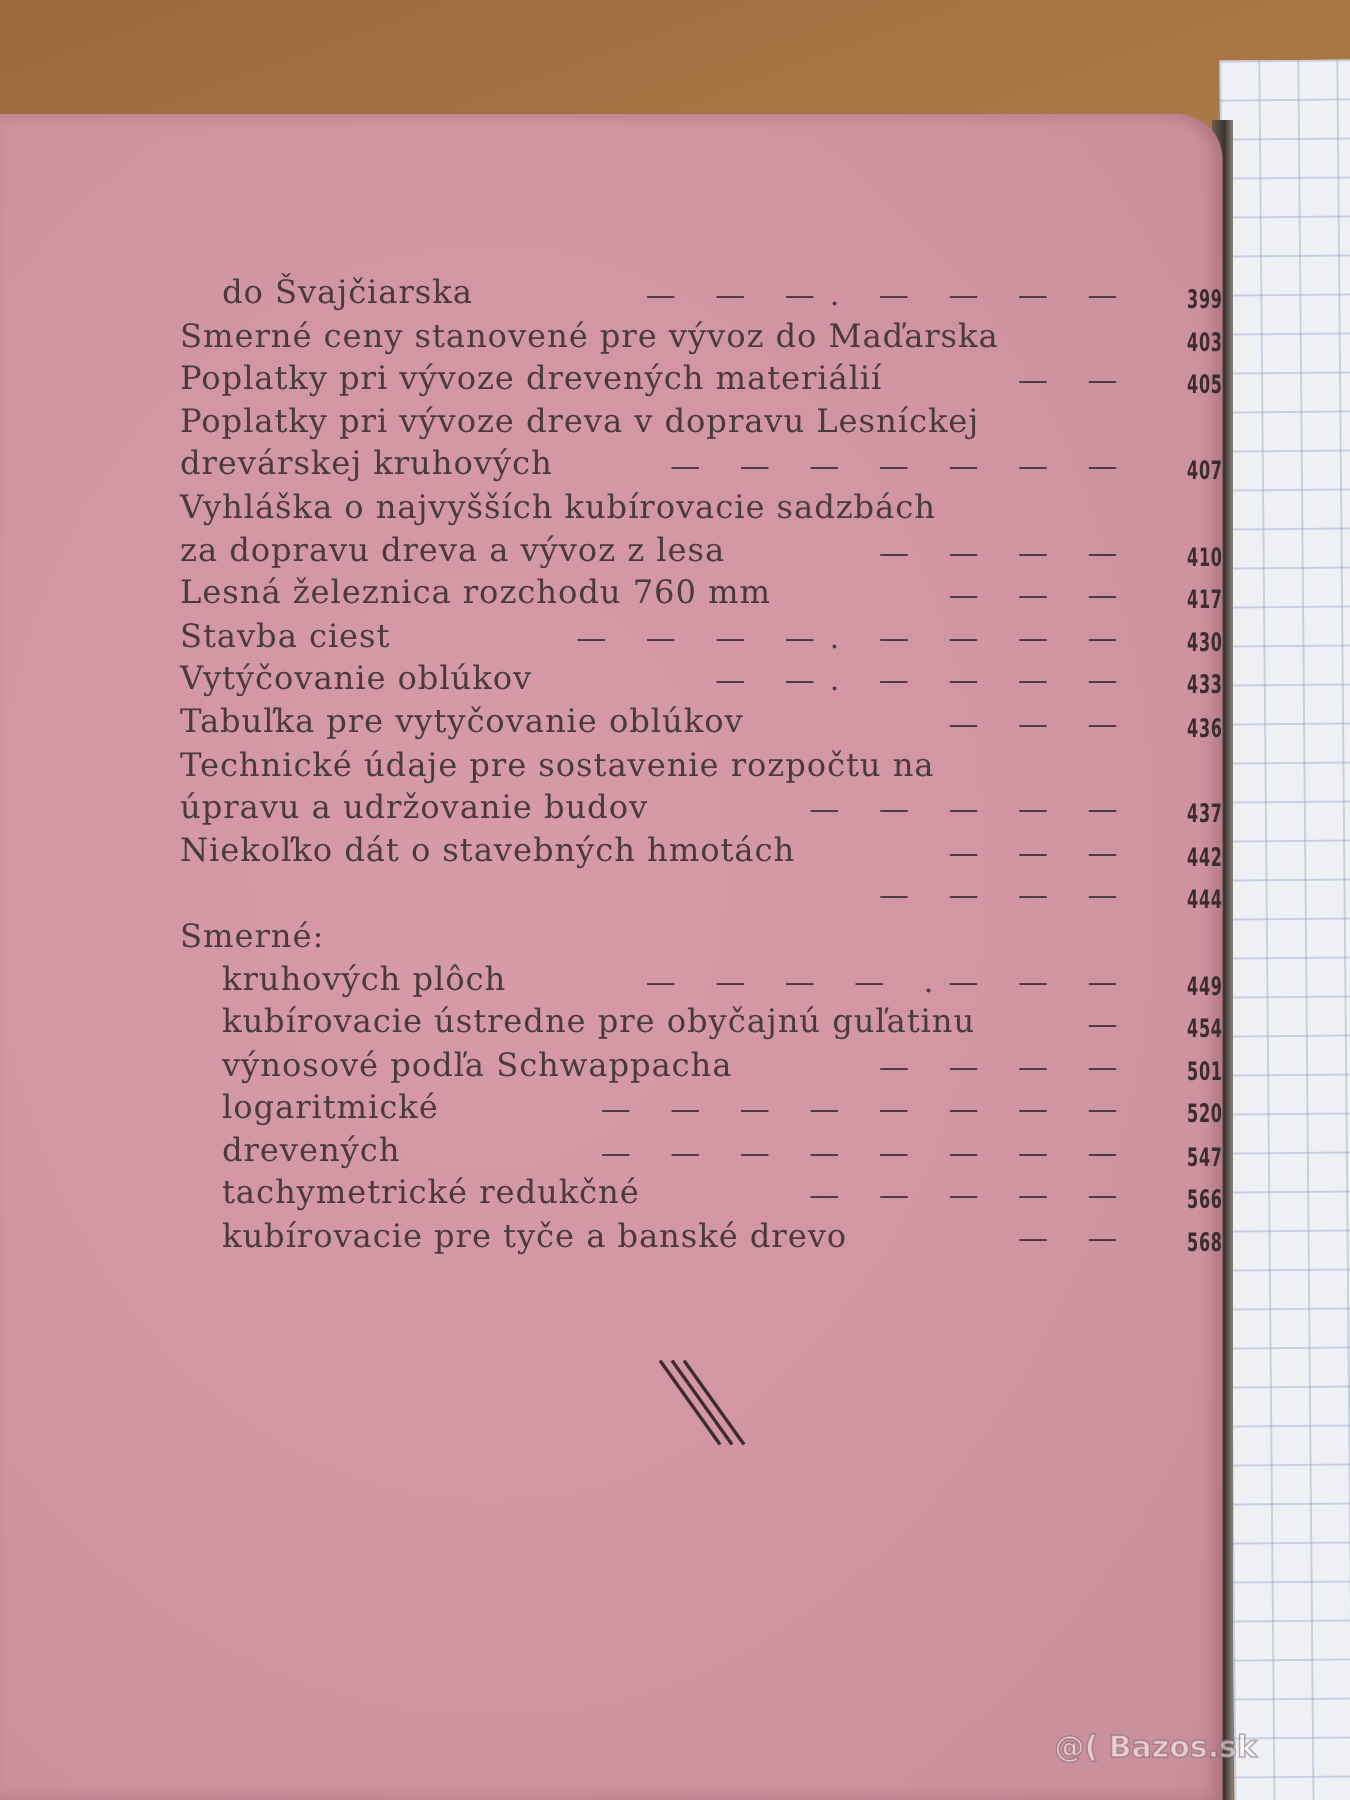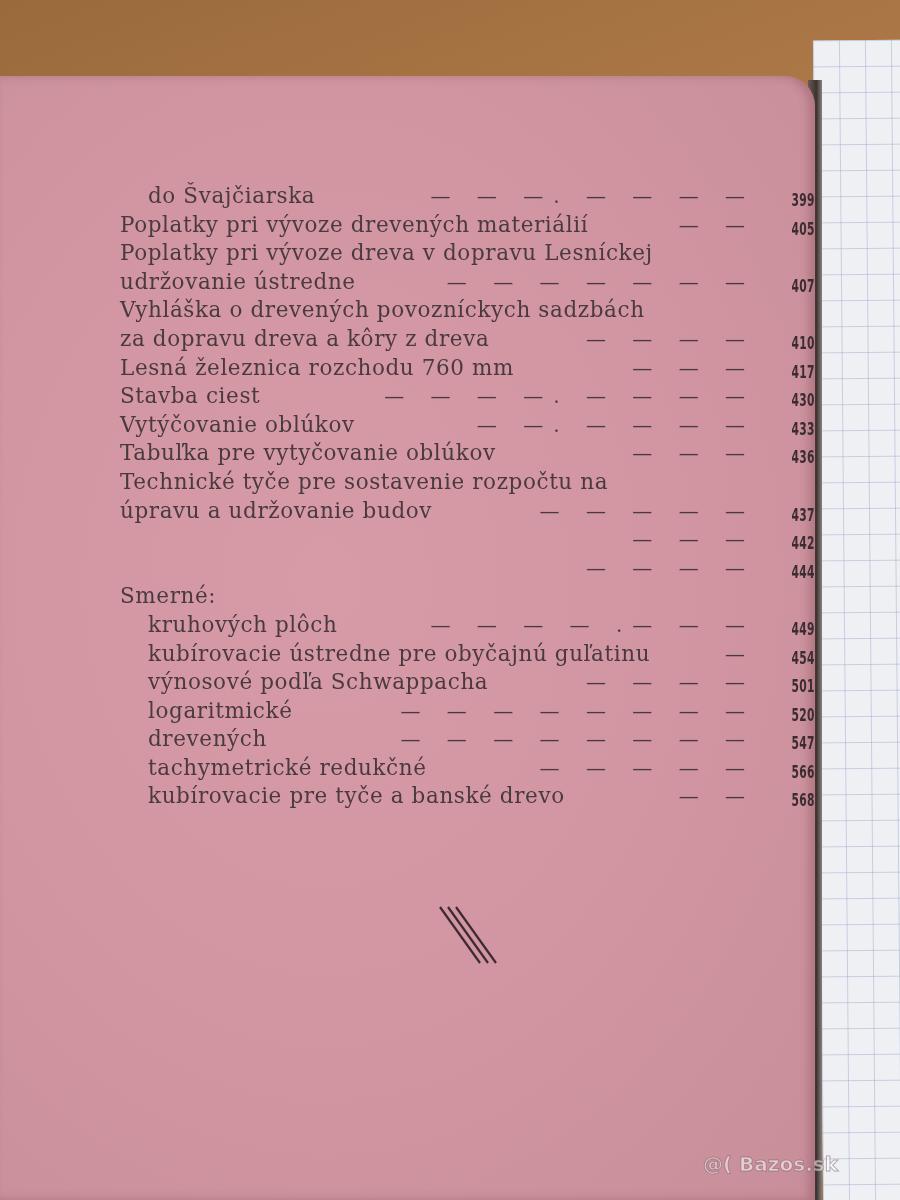--- a/index.html
+++ b/index.html
@@ -57,32 +57,33 @@
 </head>
 <body>
 
 <div class="grid-page"></div>
 <div class="page-shadow"></div>
 
 <div class="page"></div>
 
 <div class="toc" id="toc">
     <div class="row indent"><span class="text">do Švajčiarska</span><span class="dashes">— — —. — — — —</span><span class="pg">399</span></div>
+    <div class="row"><span class="text">Smerné ceny stanovené pre vývoz do Maďarska</span><span class="dashes"></span><span class="pg">403</span></div>
     <div class="row"><span class="text">Poplatky pri vývoze drevených materiálií</span><span class="dashes">— —</span><span class="pg">405</span></div>
     <div class="row"><span class="text">Poplatky pri vývoze dreva v dopravu Lesníckej</span><span class="dashes"></span><span class="pg"></span></div>
-    <div class="row"><span class="text">udržovanie ústredne</span><span class="dashes">— — — — — — —</span><span class="pg">407</span></div>
-    <div class="row"><span class="text">Vyhláška o drevených povozníckych sadzbách</span><span class="dashes"></span><span class="pg"></span></div>
-    <div class="row"><span class="text">za dopravu dreva a kôry z dreva</span><span class="dashes">— — — —</span><span class="pg">410</span></div>
+    <div class="row"><span class="text">drevárskej kruhových</span><span class="dashes">— — — — — — —</span><span class="pg">407</span></div>
+    <div class="row"><span class="text">Vyhláška o najvyšších kubírovacie sadzbách</span><span class="dashes"></span><span class="pg"></span></div>
+    <div class="row"><span class="text">za dopravu dreva a vývoz z lesa</span><span class="dashes">— — — —</span><span class="pg">410</span></div>
     <div class="row"><span class="text">Lesná železnica rozchodu 760 mm</span><span class="dashes">— — —</span><span class="pg">417</span></div>
     <div class="row"><span class="text">Stavba ciest</span><span class="dashes">— — — —. — — — —</span><span class="pg">430</span></div>
     <div class="row"><span class="text">Vytýčovanie oblúkov</span><span class="dashes">— —. — — — —</span><span class="pg">433</span></div>
     <div class="row"><span class="text">Tabuľka pre vytyčovanie oblúkov</span><span class="dashes">— — —</span><span class="pg">436</span></div>
-    <div class="row"><span class="text">Technické tyče pre sostavenie rozpočtu na</span><span class="dashes"></span><span class="pg"></span></div>
+    <div class="row"><span class="text">Technické údaje pre sostavenie rozpočtu na</span><span class="dashes"></span><span class="pg"></span></div>
     <div class="row"><span class="text">úpravu a udržovanie budov</span><span class="dashes">— — — — —</span><span class="pg">437</span></div>
-    <div class="row"><span class="dashes">— — —</span><span class="pg">442</span></div>
+    <div class="row"><span class="text">Niekoľko dát o stavebných hmotách</span><span class="dashes">— — —</span><span class="pg">442</span></div>
     <div class="row"><span class="dashes">— — — —</span><span class="pg">444</span></div>
     <div class="row"><span class="text">Smerné:</span><span class="dashes"></span><span class="pg"></span></div>
     <div class="row indent"><span class="text">kruhových plôch</span><span class="dashes">— — — — .— — —</span><span class="pg">449</span></div>
     <div class="row indent"><span class="text">kubírovacie ústredne pre obyčajnú guľatinu</span><span class="dashes">—</span><span class="pg">454</span></div>
     <div class="row indent"><span class="text">výnosové podľa Schwappacha</span><span class="dashes">— — — —</span><span class="pg">501</span></div>
     <div class="row indent"><span class="text">logaritmické</span><span class="dashes">— — — — — — — —</span><span class="pg">520</span></div>
     <div class="row indent"><span class="text">drevených</span><span class="dashes">— — — — — — — —</span><span class="pg">547</span></div>
     <div class="row indent"><span class="text">tachymetrické redukčné</span><span class="dashes">— — — — —</span><span class="pg">566</span></div>
     <div class="row indent"><span class="text">kubírovacie pre tyče a banské drevo</span><span class="dashes">— —</span><span class="pg">568</span></div>
   </div>

